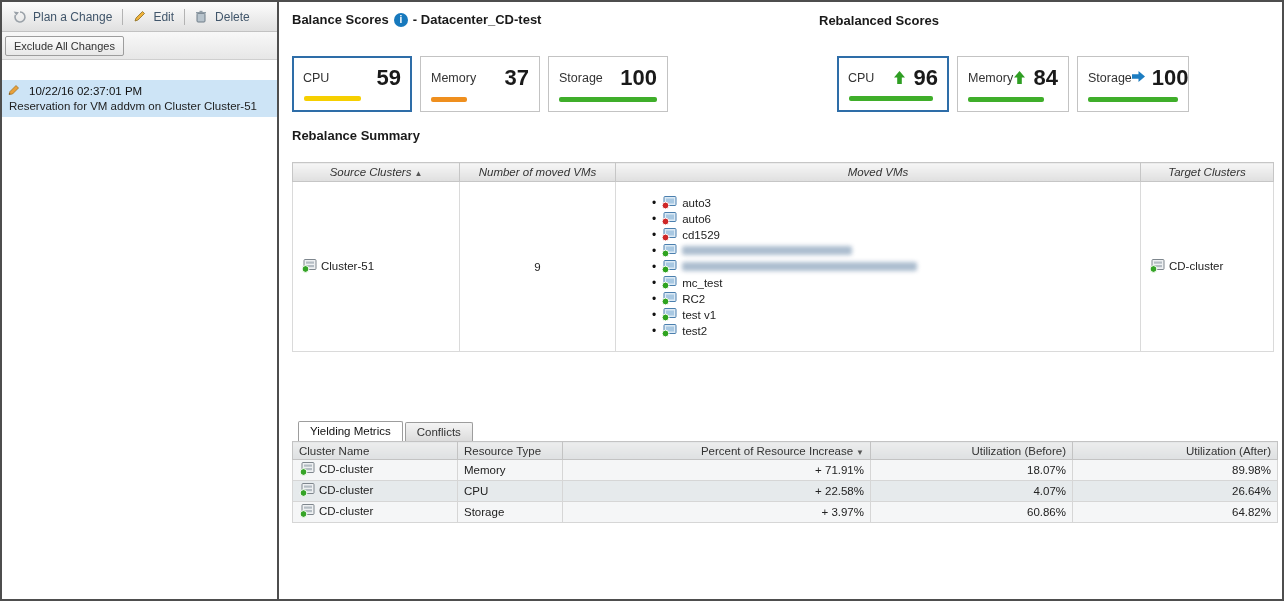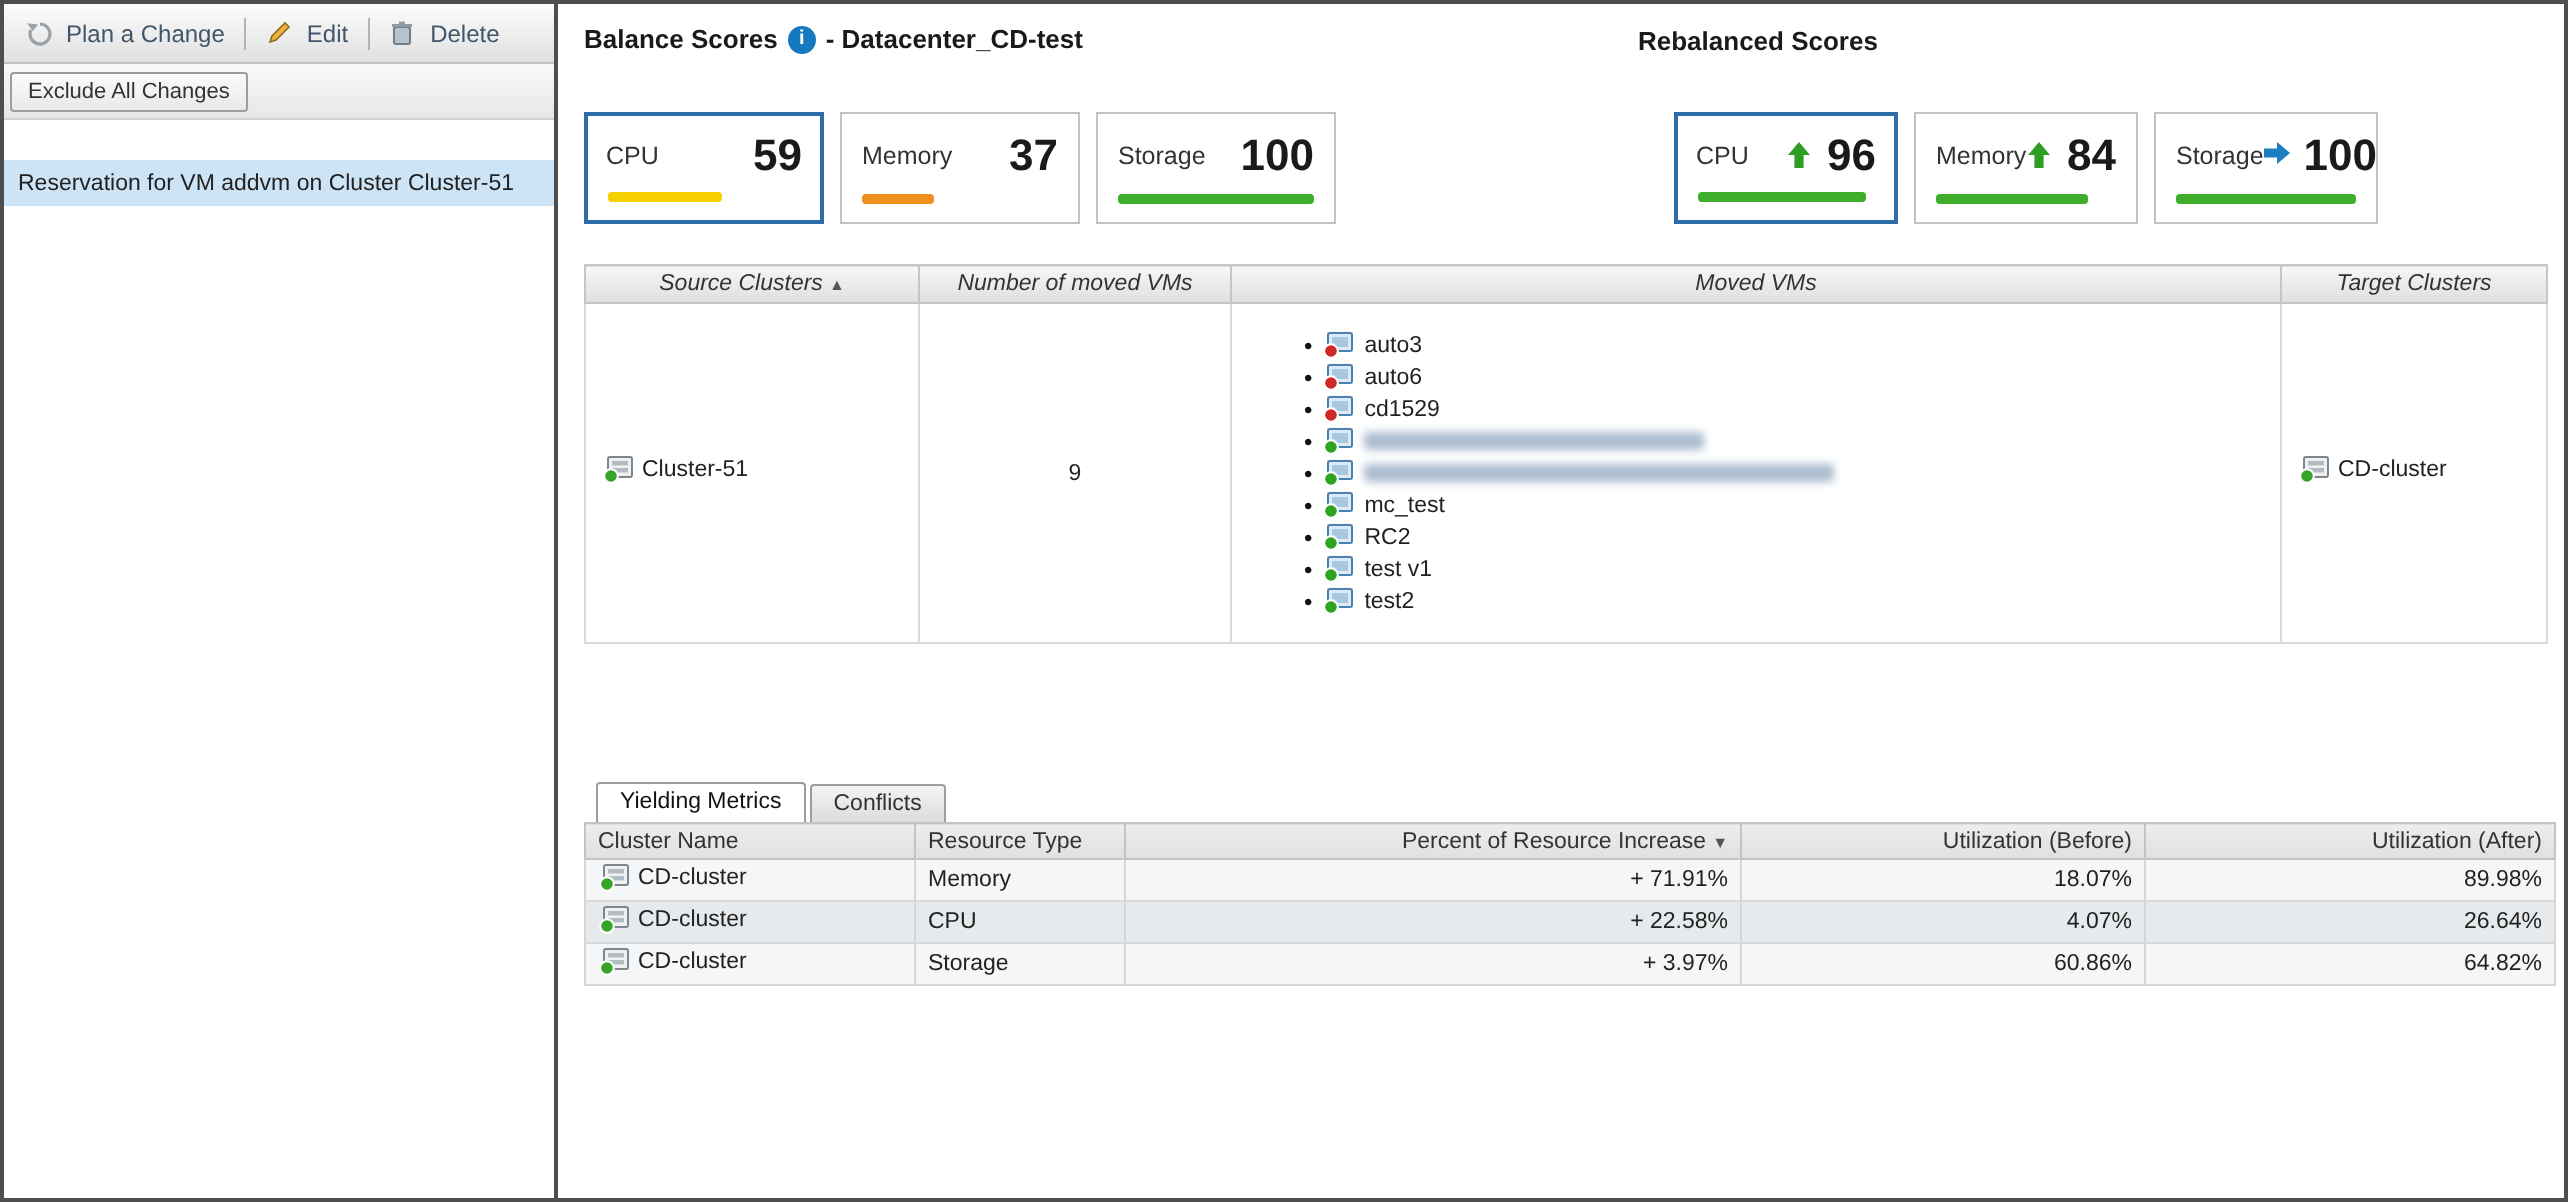--- a/index.html
+++ b/index.html
@@ -112,20 +112,29 @@
         <span>Delete</span>
       </button>
     </div>
 
     <div class="actions-row">
       <button class="action-btn">Exclude All Changes</button>
     </div>
 
     <div class="change-list">
       <div class="change-item">
+        <div class="change-line1">
+          <span class="vm-icon-wrap">
+            <svg width="13" height="12" viewBox="0 0 13 12">
+                <path d="M1 10.5 L2 7.5 L8 1.5 L10.5 4 L4.5 10 Z" fill="#e9a13b" stroke="#9c6b1d" stroke-width="0.7"></path>
+                <path d="M1 10.5 l1.6 -0.4 -1.2 -1.2 z" fill="#5b4a22"></path>
+              </svg>
+          </span>
+          <span>10/22/16 02:37:01 PM</span>
+        </div>
         <div class="change-line2">Reservation for VM addvm on Cluster Cluster-51</div>
       </div>
     </div>
   </aside>
 
   <main class="main">
 
     <div class="scores-header">
       <div class="balance-header">
         <span>Balance Scores</span>
@@ -211,20 +220,21 @@
               <span class="card-value">100</span>
             </span>
           </div>
           <div class="card-bar">
               <div class="bar-fill" style="width: 100%; background: rgb(63, 174, 42);"></div>
             </div>
         </div>
       </div>
     </div>
 
+    <div class="summary-title">Rebalance Summary</div>
 
     <table class="summary-table">
       <colgroup>
           <col style="width:167px">
           <col style="width:156px">
           <col style="width:525px">
           <col style="width:133px">
         </colgroup>
       <thead>
         <tr>

